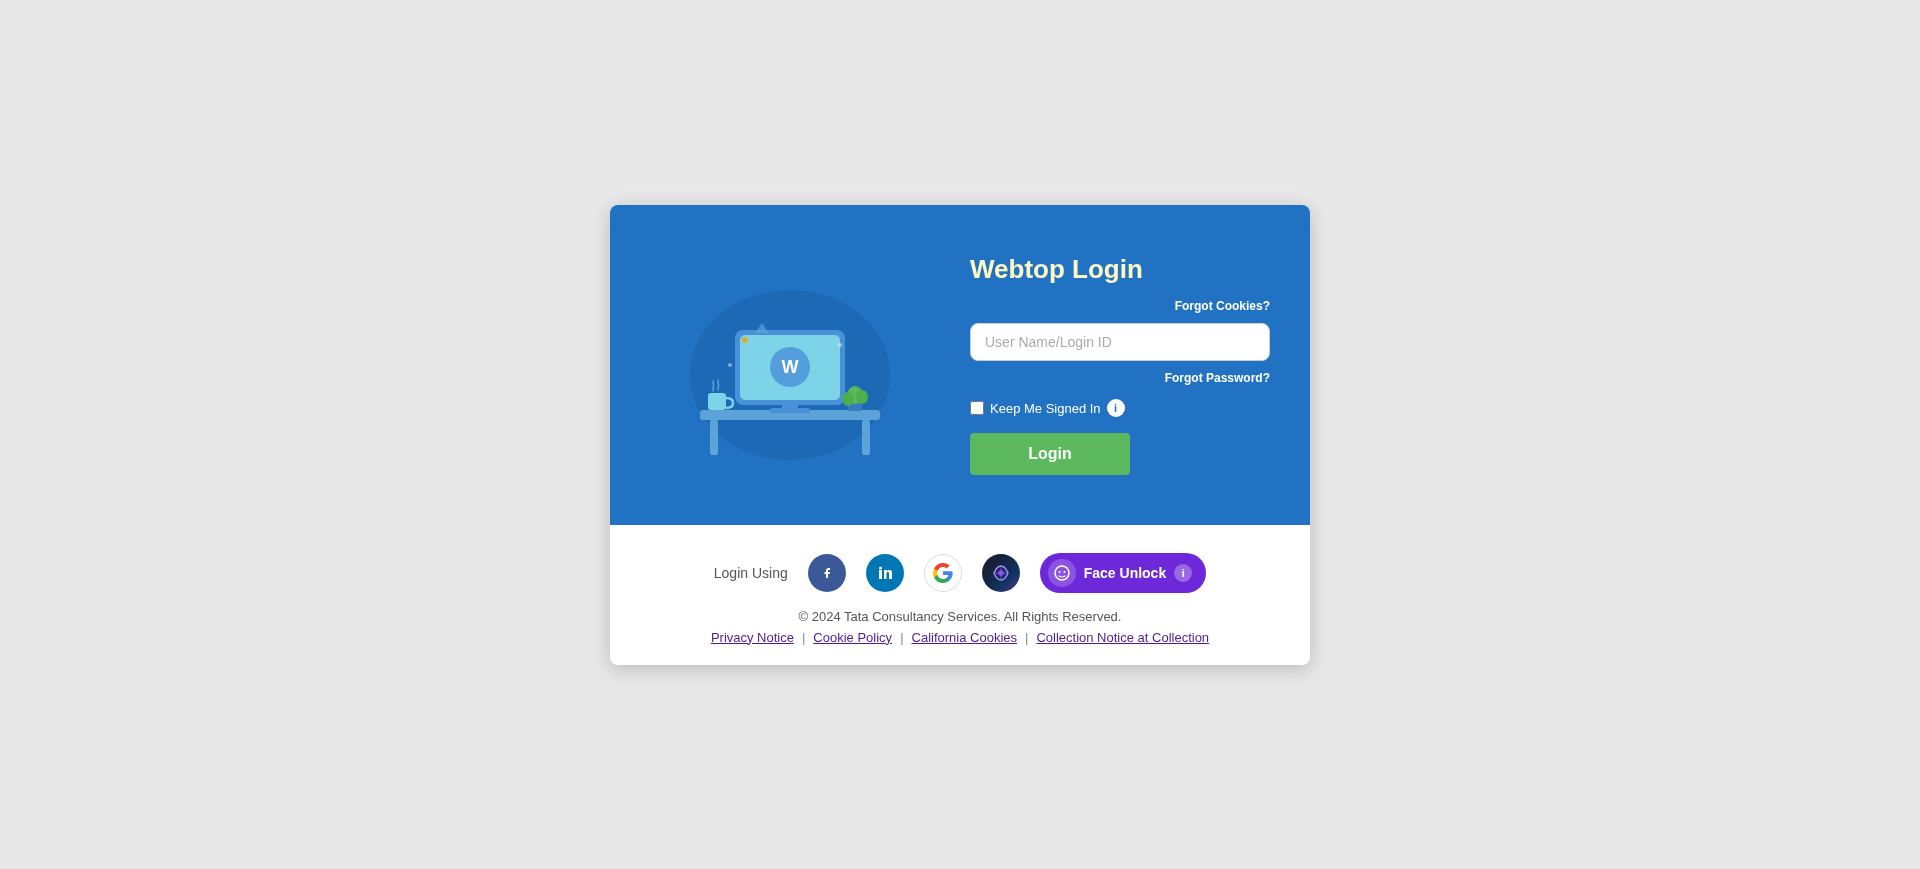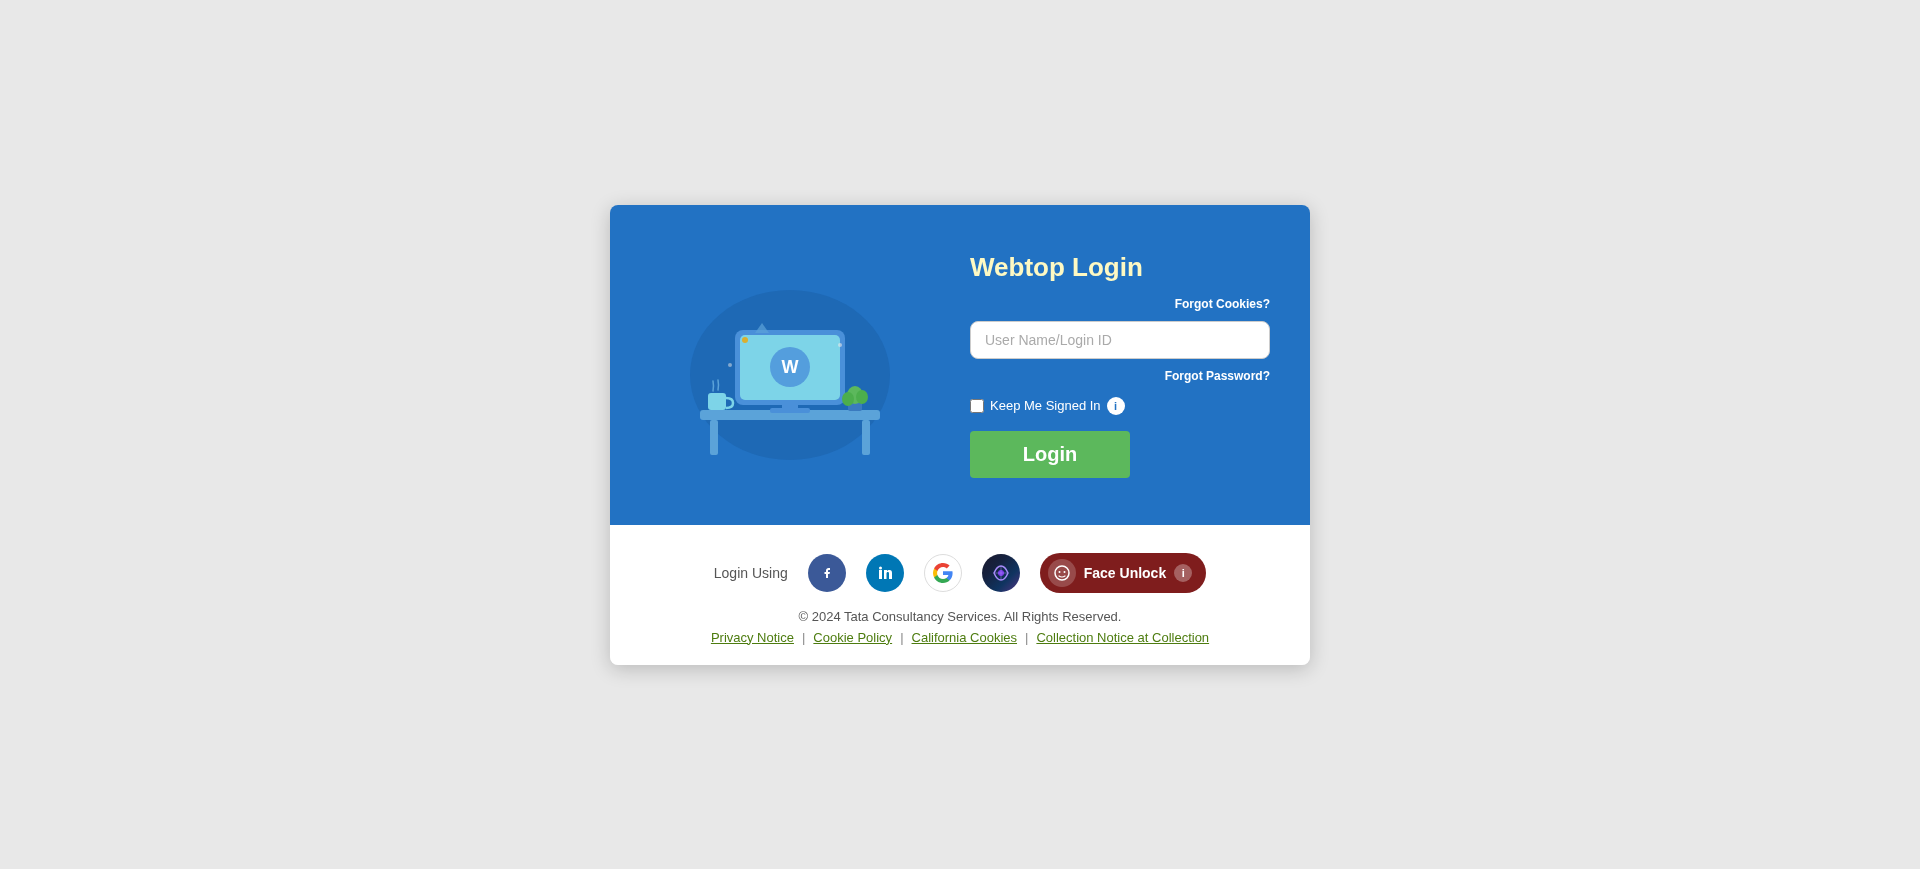--- a/index.html
+++ b/index.html
@@ -105,21 +105,21 @@
       font-size: 11px;
       font-weight: bold;
       cursor: pointer;
     }
     .login-btn {
       background-color: #5cb85c;
       color: white;
       border: none;
       border-radius: 4px;
       padding: 12px 40px;
-      font-size: 20px;
+      font-size: 16px;
       font-weight: bold;
       cursor: pointer;
       width: 160px;
       margin-top: 6px;
     }
     .card-top {
       position: relative;
     }
     
     .card-bottom {
@@ -149,21 +149,21 @@
       cursor: pointer;
       font-size: 16px;
       font-weight: bold;
       color: white;
     }
     .fb-icon { background-color: #3b5998; }
     .li-icon { background-color: #0077b5; }
     .google-icon { background-color: white; border: 1px solid #ddd; }
     .custom-icon { background: linear-gradient(135deg, #1a1a2e, #16213e, #0f3460, #533483); }
     .face-unlock-btn {
-      background-color: #7f1d1d;
+      background-color: #6d28d9;
       border: none;
       border-radius: 20px;
       padding: 6px 14px 6px 8px;
       display: flex;
       align-items: center;
       gap: 8px;
       cursor: pointer;
       color: white;
       font-size: 14px;
       font-weight: bold;
@@ -197,21 +197,21 @@
     }
     .footer-links {
       display: flex;
       align-items: center;
       gap: 8px;
       flex-wrap: wrap;
       justify-content: center;
       font-size: 13px;
     }
     .footer-link {
-      color: #4d7c0f;
+      color: #4c1d95;
       text-decoration: underline;
       cursor: pointer;
       text-align: center;
     }
     .footer-sep {
       color: #888;
     }
     .password-wrapper {
       position: relative;
     }

